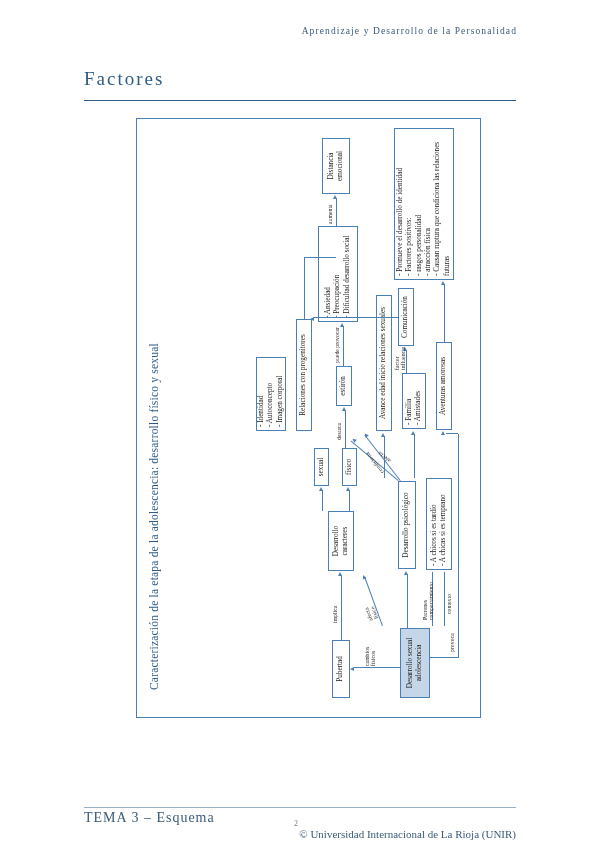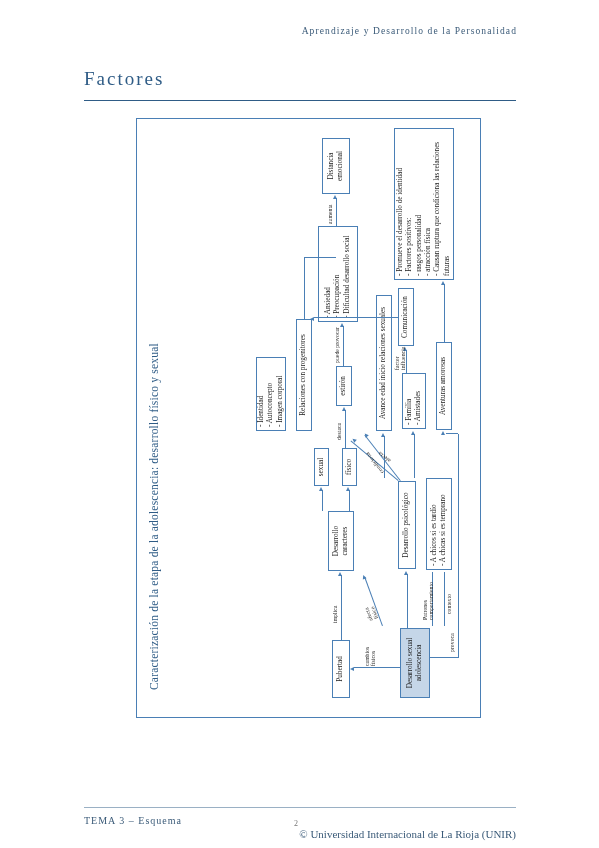--- a/index.html
+++ b/index.html
@@ -50,21 +50,21 @@
     bottom: 40px;
     left: 84px;
     width: 432px;
     height: 1px;
     background: #9ab0c4;
   }
   .footer-left {
     position: absolute;
     bottom: 22px;
     left: 84px;
-    font-size: 10px;
+    font-size: 14px;
     letter-spacing: 1px;
     color: #3a5a78;
   }
   .footer-right {
     position: absolute;
     bottom: 8px;
     right: 83px;
     font-size: 11px;
     color: #3a5a78;
   }

